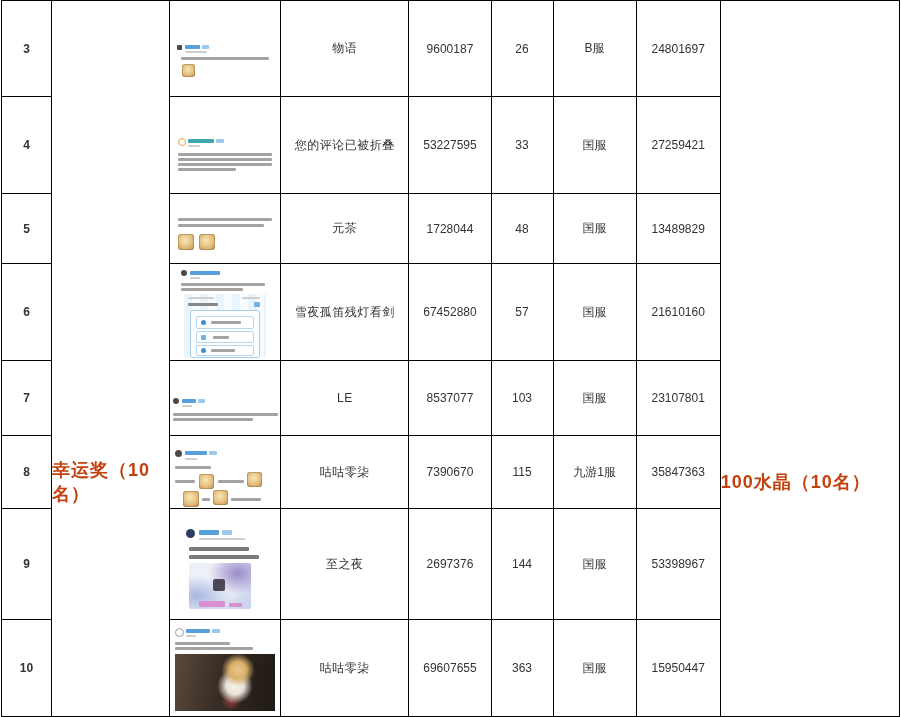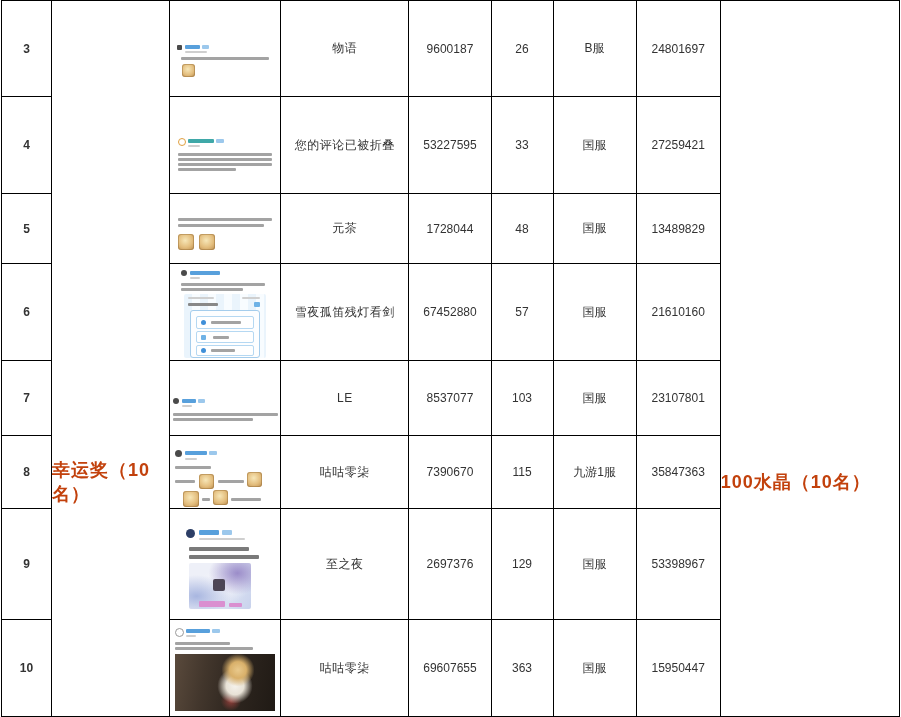--- a/index.html
+++ b/index.html
@@ -218,21 +218,21 @@
       <div class="b" style="left:3px;top:26px;width:70px;height:4px;background:#7a7a7a"></div>
       <div class="img9" style="left:3px;top:34px;width:62px;height:46px">
         <div class="muteicon" style="left:24px;top:16px;width:12px;height:12px"></div>
         <div class="pink" style="left:10px;top:38px;width:26px;height:6px"></div>
         <div class="pink" style="left:40px;top:40px;width:13px;height:4px"></div>
       </div>
     </div>
   </td>
   <td class="name">至之夜</td>
   <td>2697376</td>
-  <td>129</td>
+  <td>144</td>
   <td>国服</td>
   <td>53398967</td>
 </tr>
 
 <tr style="height:97px">
   <td class="rank">10</td>
   <td class="shot">
     <div class="thumb" style="width:100px;height:88px;margin-top:5px">
       <div class="av" style="left:0;top:1px;width:7px;height:7px;background:#fff;border:1px solid #9a9a9a"></div>
       <div class="nm" style="left:11px;top:2px;width:24px"></div>

